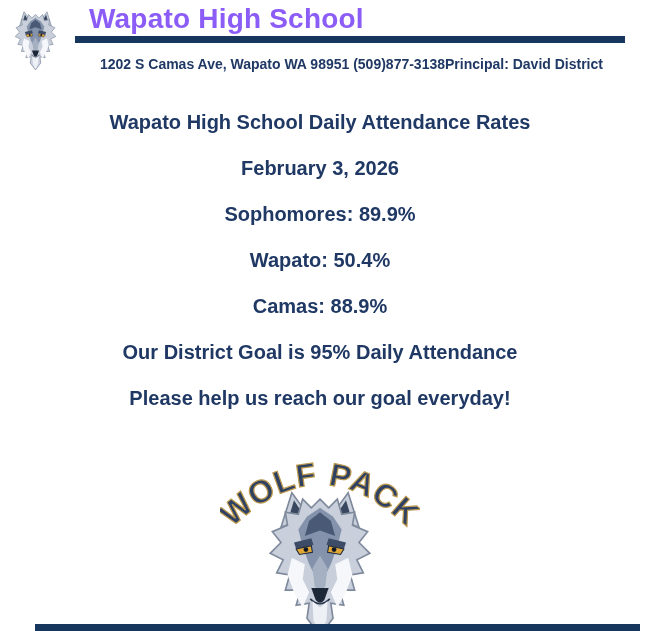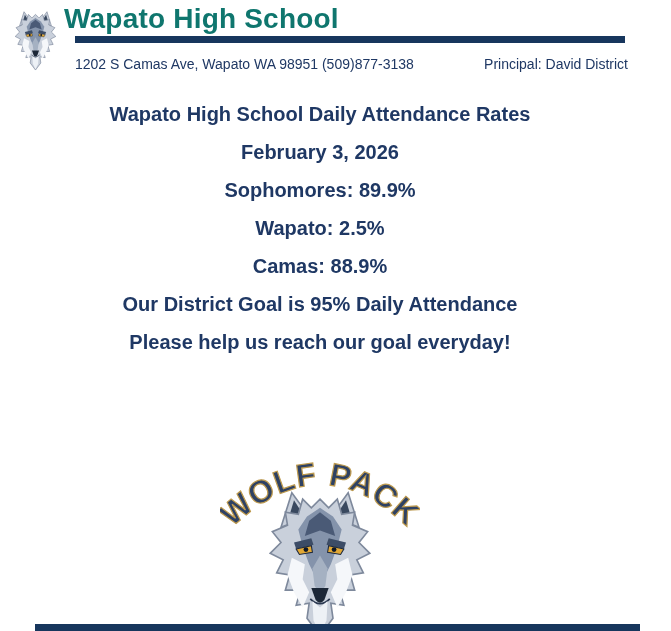--- a/index.html
+++ b/index.html
@@ -18,61 +18,61 @@
   
   .school-logo {
     position: absolute;
     left: 9px;
     top: 5px;
     width: 53px;
     height: 70px;
   }
   .school-name {
     position: absolute;
-    left: 64px;
+    left: 89px;
     top: 3px;
     font-size: 28px;
     font-weight: bold;
-    color: #0f766e;
+    color: #8b5cf6;
     letter-spacing: 0.2px;
     white-space: nowrap;
   }
   .header-rule {
     position: absolute;
     left: 75px;
     top: 36px;
     width: 550px;
     height: 7px;
     background: #17365D;
   }
   .address-row {
     position: absolute;
     left: 75px;
     top: 56px;
     width: 553px;
     display: flex;
-    justify-content: space-between;
+    justify-content: center;
     font-size: 14px;
-    font-weight: normal;
+    font-weight: bold;
     color: #1F3864;
     white-space: nowrap;
   }
   
   .announcement {
     position: absolute;
     left: 0;
     top: 95px;
     width: 640px;
     text-align: center;
     font-size: 20px;
     font-weight: bold;
     color: #1F3864;
   }
   .announcement p {
-    margin: 0;
+    margin: 8px;
     line-height: 38px;
     white-space: nowrap;
   }
   
   .wolfpack-logo {
     position: absolute;
     left: 220px;
     top: 438px;
     width: 200px;
     height: 193px;
@@ -156,21 +156,21 @@
   <p>Wapato High School Daily Attendance Rates</p>
 
   <p>February 3, 2026</p>
 
   <p>
     <span>Sophomores:</span>
     <span>89.9%</span>
   </p>
   <p>
     <span>Wapato:</span>
-    <span>2.5%</span>
+    <span>50.4%</span>
   </p>
   <p>
     <span>Camas:</span>
     <span>88.9%</span>
   </p>
 
   <p>Our District Goal is 95% Daily Attendance</p>
 
   <p>Please help us reach our goal everyday!</p>
 </div>

